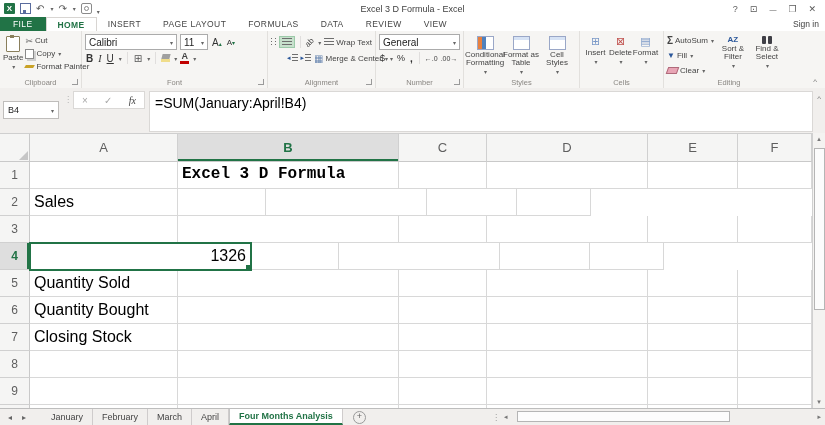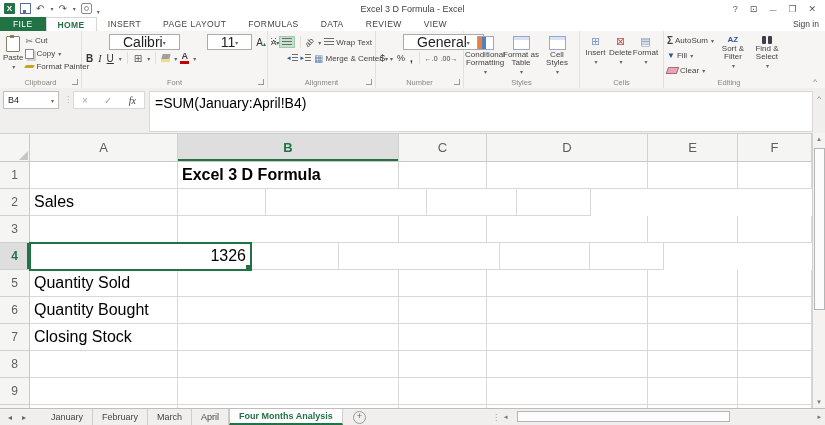--- a/index.html
+++ b/index.html
@@ -39,21 +39,21 @@
   .glabel{position:absolute;bottom:1px;left:0;right:0;text-align:center;font-size:7.5px;color:#8a8783;}
   .launcher{position:absolute;bottom:3px;right:3px;width:5px;height:5px;border-right:1px solid #9a9a9a;border-bottom:1px solid #9a9a9a;}
   .vrow{display:flex;align-items:center;gap:3px;height:16px;}
   .bigbtn{display:flex;flex-direction:column;align-items:center;width:28px;gap:1px;padding-top:2px;}
   .clip-ic{width:12px;height:14px;border:1px solid #8a7f5c;background:#fff;position:relative;border-radius:1px;}
   .clip-ic::before{content:"";position:absolute;left:3px;top:-2px;width:4px;height:3px;background:#8a7f5c;}
   .smbtn{display:flex;align-items:center;gap:2px;height:13px;white-space:nowrap;}
   .scissors{font-size:9px;color:#666;}
   .copy-ic{width:7px;height:8px;border:1px solid #8a8a8a;background:#fff;box-shadow:2px 2px 0 #cfcfcf;}
   .brush-ic{width:9px;height:3px;background:#c9a227;transform:skewX(-30deg);}
-  .selbox{background:#fff;border:1px solid #ababab;height:14px;display:flex;align-items:center;padding:0 13px;font-size:14px;color:#222;margin-left:24px;}
+  .selbox{background:#fff;border:1px solid #ababab;height:14px;display:flex;align-items:center;padding:0 3px;font-size:10px;color:#222;}
   .fname{width:84px;}
   .fsize{width:20px;}
   .selbox .dd{margin-left:auto;}
   .fbtn{font-size:10px;color:#333;padding:0 1px;}
   .sep{width:1px;height:12px;background:#e0dedd;margin:0 2px;}
   .bars{display:inline-block;width:10px;height:8px;background:repeating-linear-gradient(to bottom,#6e6e6e 0 1px,transparent 1px 3px);}
   .selico{background:#c7e0cc;border:1px solid #9ccaa9;padding:1px 2px;display:inline-flex;}
   .orient{display:inline-block;transform:rotate(-45deg);font-size:8px;color:#444;}
   .merge-ic{font-size:10px;color:#6a87b0;}
   .indent{display:inline-flex;align-items:center;font-size:7px;color:#2b579a;gap:1px;}
@@ -70,21 +70,21 @@
   .fill-ic{font-size:8px;color:#2b579a;}
   .eraser{width:9px;height:5px;background:#e8a5b5;border:1px solid #b06a7a;transform:skewX(-20deg);}
   .ed-right{display:flex;gap:4px;margin-left:4px;}
   .azbtn{display:flex;flex-direction:column;align-items:center;width:30px;text-align:center;line-height:8px;gap:1px;padding-top:2px;}
   .az-ic{font-size:8px;font-weight:bold;color:#2b579a;line-height:8px;}
   .binoc{width:4px;height:8px;background:#3f3f46;box-shadow:6px 0 0 #3f3f46;border-radius:1px;margin-right:6px;}
   .rib-collapse{position:absolute;right:8px;bottom:2px;font-size:8px;color:#777;}
   .rib-collapse::after{content:"^";}
   
   .fzone{position:absolute;left:0;top:88px;width:825px;height:45px;background:#f1efed;}
-  .namebox{position:absolute;left:3px;top:3px;width:56px;height:18px;background:#fff;border:1px solid #bfbdbb;
+  .namebox{position:absolute;left:3px;top:13px;width:56px;height:18px;background:#fff;border:1px solid #bfbdbb;
            display:flex;align-items:center;font-size:9px;color:#222;padding:0 4px;box-sizing:border-box;}
   .fb-sep{position:absolute;left:64px;top:7px;color:#b0b0b0;font-size:8px;}
   .fxbox{position:absolute;left:73px;top:3px;width:72px;height:18px;background:#fff;border:1px solid #dad8d6;
          display:flex;align-items:center;justify-content:space-around;box-sizing:border-box;}
   .fb-cancel{color:#a8a8a8;font-size:10px;}
   .fb-enter{color:#a8a8a8;font-size:10px;}
   .fb-fx{font-family:"Liberation Serif","DejaVu Serif",serif;font-style:italic;font-size:10px;color:#444;}
   .finput{position:absolute;left:149px;top:3px;width:664px;height:41px;background:#fff;border:1px solid #dad8d6;
           box-sizing:border-box;font-size:14px;color:#000;padding:3px 5px;}
   .fb-expand{position:absolute;right:4px;top:6px;font-size:8px;color:#777;}
@@ -97,21 +97,21 @@
   .ch{box-sizing:border-box;background:#f5f5f4;border-right:1px solid #d0d0d0;border-bottom:1px solid #c9c9c9;
       font-size:13px;color:#5f5f5f;display:flex;align-items:center;justify-content:center;flex:0 0 auto;}
   .ch.selch{background:#dedede;color:#217346;font-weight:bold;box-shadow:inset 0 -2px 0 #217346;}
   .row{display:flex;height:27px;}
   .rh{width:30px;box-sizing:border-box;background:#f5f5f4;border-right:1px solid #c9c9c9;border-bottom:1px solid #d0d0d0;
       font-size:12px;color:#5f5f5f;display:flex;align-items:center;justify-content:center;flex:0 0 auto;}
   .rh.sel{background:#dedede;color:#217346;font-weight:bold;box-shadow:inset -2px 0 0 #217346;}
   .cell{box-sizing:border-box;border-right:1px solid #d8d8d8;border-bottom:1px solid #d8d8d8;font-size:16px;color:#000;
         line-height:25px;padding:0 4px;white-space:nowrap;overflow:hidden;flex:0 0 auto;}
   .cA{width:148px;} .cB{width:221px;} .cC{width:88px;} .cD{width:161px;} .cE{width:90px;} .cF{width:74px;}
-  .titlecell{font-weight:bold;}
+  .titlecell{font-weight:bold;font-family:Liberation Mono, monospace;}
   .val{text-align:right;}
   .selcell{outline:2px solid #217346;outline-offset:-1px;position:relative;z-index:1;}
   .selcell::after{content:"";position:absolute;right:-1px;bottom:-1px;width:4px;height:4px;background:#217346;border:1px solid #fff;}
   .row.partial{height:4px;overflow:hidden;}
   .row.partial .rh,.row.partial .cell{border-bottom:none;}
   
   .vscroll{position:absolute;right:0;top:133px;width:13px;height:275px;background:#f4f3f1;border-left:1px solid #d0d0d0;box-sizing:border-box;}
   .vs-up{position:absolute;top:2px;left:0;right:0;text-align:center;font-size:7px;color:#777;}
   .vs-thumb{position:absolute;left:1px;top:15px;width:9px;height:160px;background:#fcfcfc;border:1px solid #b5b5b5;}
   .vs-down{position:absolute;bottom:2px;left:0;right:0;text-align:center;font-size:7px;color:#777;}

